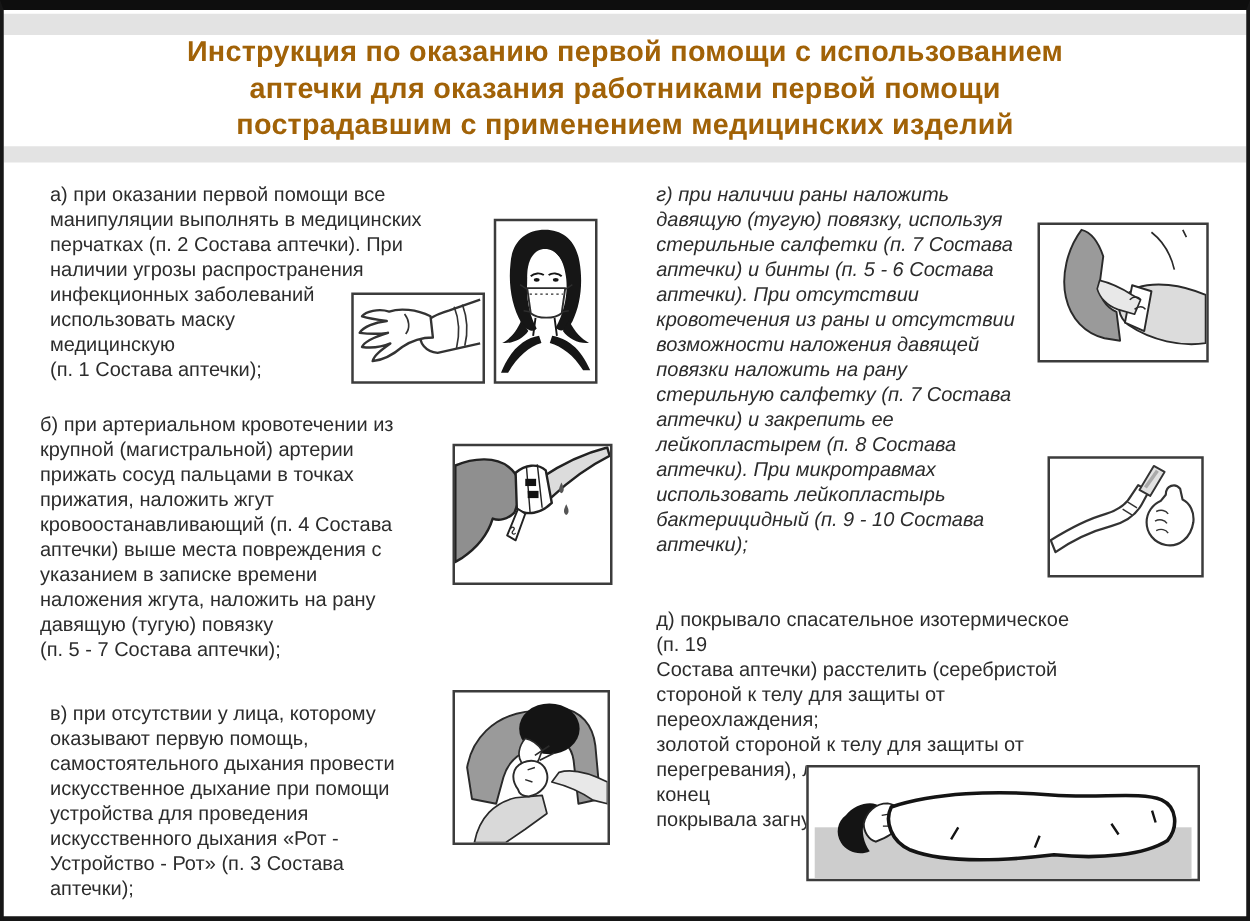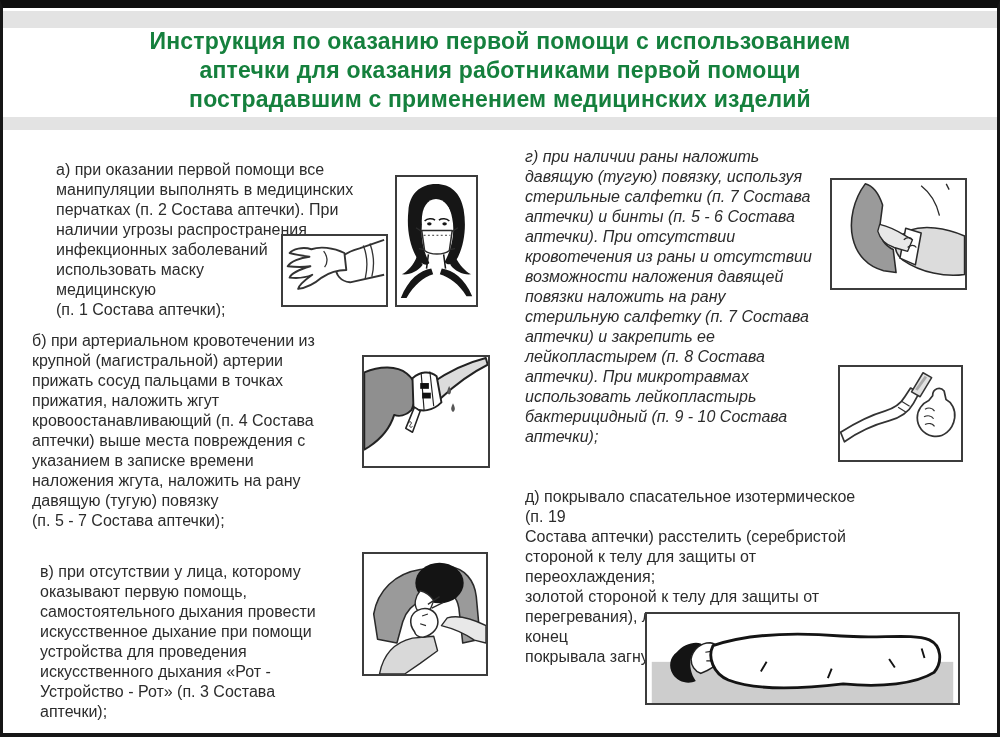--- a/index.html
+++ b/index.html
@@ -25,29 +25,29 @@
   .band {
     position: absolute; left: 3px; right: 3px;
     background: #e3e3e3;
   }
   .band.top { top: 11px; height: 17px; }
   .band.bottom { top: 117px; height: 13px; }
   .doc-title {
     position: absolute; top: 27px; left: 12px; right: 12px;
     text-align: center;
     font-size: 23px; line-height: 29px; font-weight: bold;
-    color: #15803d; letter-spacing: 0.2px;
+    color: #a16207; letter-spacing: 0.2px;
     white-space: pre-line;
   }
   .sect {
     position: absolute;
     font-size: 16px; line-height: 20px;
     white-space: pre-line;
   }
-  .sect-a { left: 40px; top: 160px; width: 335px; margin-left: 16px; }
+  .sect-a { left: 40px; top: 147px; width: 335px; }
   .sect-b { left: 32px; top: 331px; width: 335px; }
   .sect-v { left: 40px; top: 562px; width: 335px; }
   .sect-g { left: 525px; top: 147px; width: 320px; font-style: italic; }
   .sect-d { left: 525px; top: 487px; width: 350px; }
   .fig {
     position: absolute;
     background: #fff;
     border: 2px solid #3c3c3c;
     box-sizing: border-box;
   }

